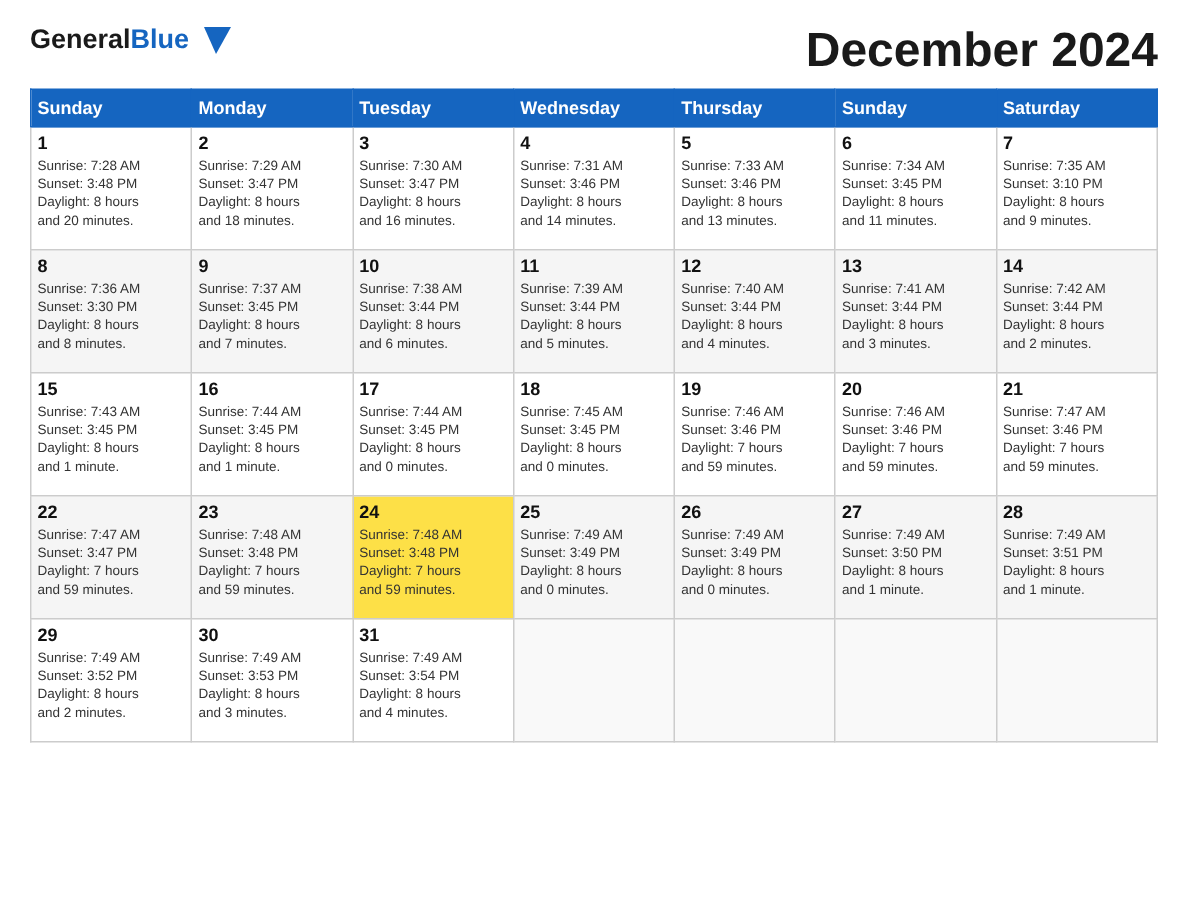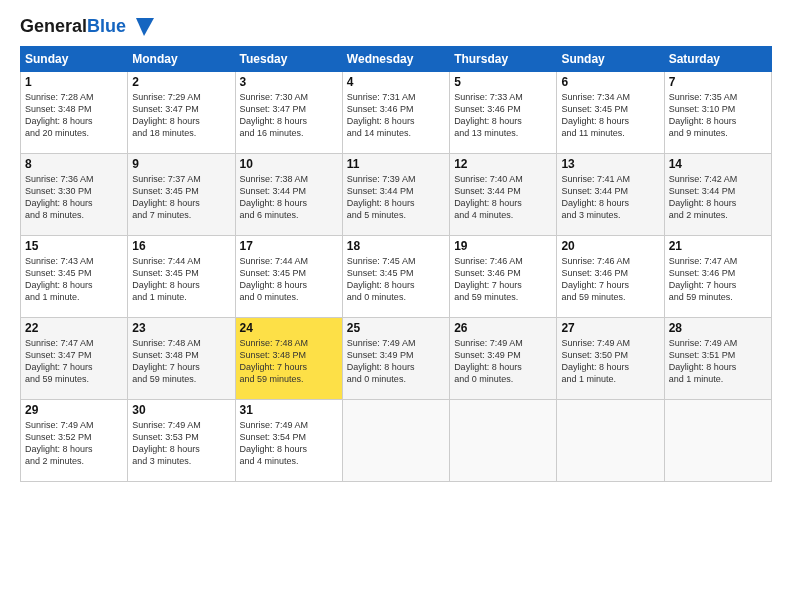--- a/index.html
+++ b/index.html
@@ -107,20 +107,21 @@
       <div class="logo-row">
         <span class="logo-text">
           <span class="general">General</span><span class="blue">Blue</span>
         </span>
         <svg width="28" height="22" viewBox="0 0 28 22">
           <polygon points="10,2 28,2 18,20" fill="#1565c0"></polygon>
         </svg>
       </div>
     </div>
     <div class="title-area">
+      <div class="month-title">December 2024</div>
     </div>
   </div>
 
   <table class="calendar">
     <thead>
       <tr>
         <th>Sunday</th>
         <th>Monday</th>
         <th>Tuesday</th>
         <th>Wednesday</th>

